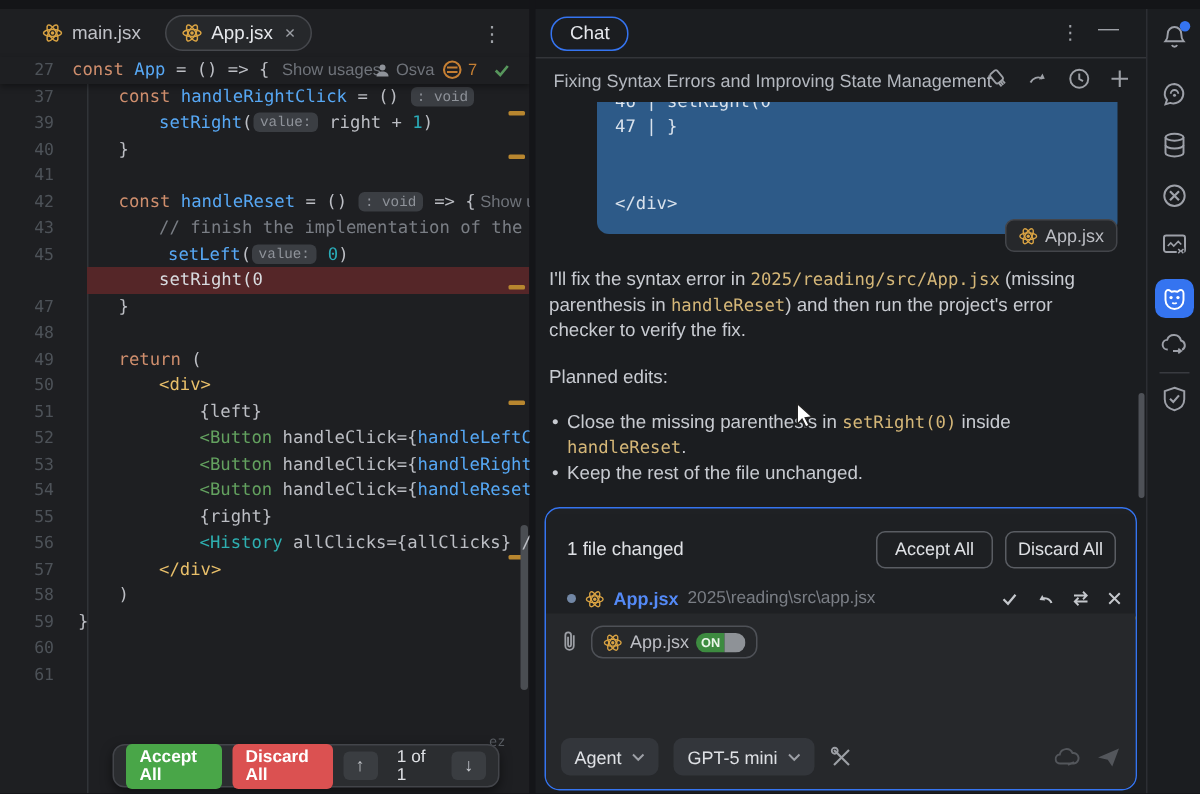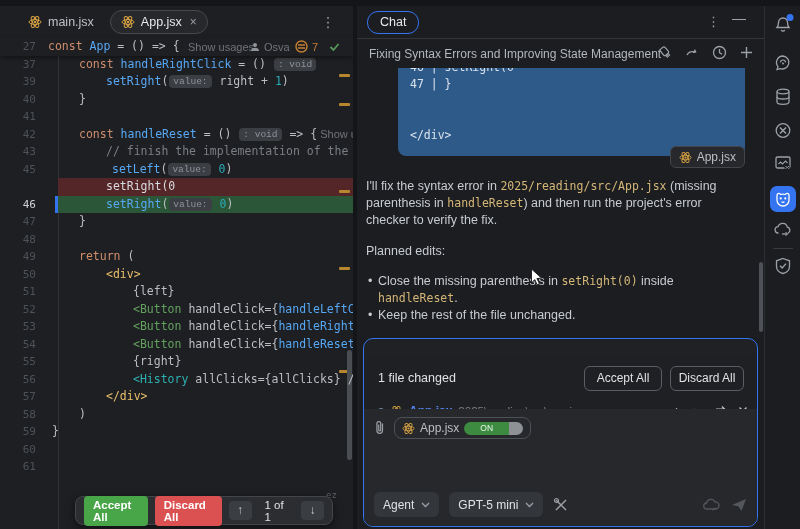--- a/index.html
+++ b/index.html
@@ -73,33 +73,33 @@
   #chat-body{ position:absolute; left:9px; top:172px; width:376px; color:#C8CBD1; font-size:12.5px; line-height:17px; }
   .inline-code{ font-family:"DejaVu Sans Mono",monospace; font-size:11.5px; color:#D5B778; }
   #planned{ margin-top:14px; }
   #bullets{ margin-top:13px; }
   .bullet{ padding-left:12px; position:relative; }
   .bullet::before{ content:"•"; position:absolute; left:2px; color:#C8CBD1; }
   #chat-scroll{ position:absolute; right:1px; top:256px; width:4px; height:70px; background:#4E5157; border-radius:2px; }
 
   
   #card{ position:absolute; left:6px; top:332px; width:395px; height:189px; border:1px solid #3574F0; border-radius:10px; background:#1F2124; overflow:hidden; }
-  #card-top{ position:absolute; left:0; top:16px; width:100%; height:70px; background:#1E2023; border-bottom:6px solid #fde047; }
+  #card-top{ position:absolute; left:0; top:4px; width:100%; height:70px; background:#1E2023; border-bottom:2px solid #fde047; }
   #files-summary{ position:absolute; left:14px; top:16px; color:#DFE1E5; font-size:12.5px; }
   .outline-btn{ position:absolute; top:11px; height:25px; border:1px solid #5A5D63; border-radius:6px; color:#DFE1E5; font-size:12px; line-height:23px; text-align:center; background:transparent; }
   #file-row{ position:absolute; left:14px; top:46px; width:370px; height:20px; display:flex; align-items:center; gap:6px; }
   .dot{ width:6px; height:6px; border-radius:3px; background:#7287A5; }
   #file-name{ color:#548AF7; font-size:12px; font-weight:bold; }
   #file-path{ color:#7A7E85; font-size:11.5px; }
   .file-actions{ margin-left:auto; display:flex; gap:11px; color:#9DA0A6; align-items:center; }
   #card-bottom{ position:absolute; left:0; top:70px; width:100%; bottom:0; background:#26282B; }
   #attach-row{ position:absolute; left:10px; top:8px; display:flex; align-items:center; gap:8px; color:#9DA0A6; }
   #ctx-chip{ display:flex; align-items:center; gap:5px; border:1px solid #4E5157; border-radius:8px; padding:3px 7px; color:#BCBEC4; font-size:12px; background:#26282B; }
   #toggle{ display:flex; align-items:center; height:13px; border-radius:7px; overflow:hidden; }
-  #toggle .on{ background:#3D8B40; color:#EAF6EA; font-size:8.5px; font-weight:normal; padding:0 16px; line-height:13px; }
+  #toggle .on{ background:#3D8B40; color:#EAF6EA; font-size:8.5px; font-weight:bold; padding:0 3px; line-height:13px; }
   #toggle .knob{ width:14px; height:13px; background:#8E9297; }
   #placeholder{ position:absolute; left:14px; top:44px; color:#6E7277; font-size:12.5px; }
   #ctl-row{ position:absolute; left:10px; bottom:9px; right:10px; height:25px; display:flex; align-items:center; gap:10px; }
   .dd{ background:#33363B; border-radius:6px; height:25px; display:flex; align-items:center; gap:7px; padding:0 9px; color:#DFE1E5; font-size:12px; }
   .ctl-right{ margin-left:auto; display:flex; gap:10px; color:#53565B; align-items:center; }
 
   
   #toolbar{ position:absolute; left:764px; top:6px; width:36px; height:523px; background:#1B1D20; border-left:1px solid #2C2E33; }
   .tool{ position:absolute; left:50%; transform:translateX(-50%); color:#9DA0A8; }
   .tool-active{ background:#3574F0; border-radius:7px; width:26px; height:26px; color:#fff; display:flex; align-items:center; justify-content:center; }
@@ -207,25 +207,20 @@
           <span class="lnum">43</span>
           <span class="code" style="margin-left: 54px;"><span class="tk-c">// finish the implementation of the re</span></span>
         </div>
         <div class="row">
           <span class="lnum">45</span>
           <span class="code" style="margin-left: 60px;"><span class="tk-f">setLeft</span><span class="tk-d">(</span><span class="tk-i">value:</span><span class="tk-d"> </span><span class="tk-n2">0</span><span class="tk-d">)</span></span>
         </div>
         <div class="row del">
           <span class="lnum"></span>
           <span class="code" style="margin-left: 54px;"><span class="tk-w">setRight(0</span></span>
-        </div>
-        <div class="row add">
-          <span class="lnum">46</span>
-          <span class="add-marker"></span>
-          <span class="code" style="margin-left: 54px;"><span class="tk-f">setRight</span><span class="tk-d">(</span><span class="tk-i">value:</span><span class="tk-d"> </span><span class="tk-n2">0</span><span class="tk-d">)</span></span>
         </div>
         <div class="row">
           <span class="lnum">47</span>
           <span class="code" style="margin-left: 27px;"><span class="tk-d">}</span></span>
         </div>
         <div class="row">
           <span class="lnum">48</span>
           <span class="code" style="margin-left: 0px;"></span>
         </div>
         <div class="row">

